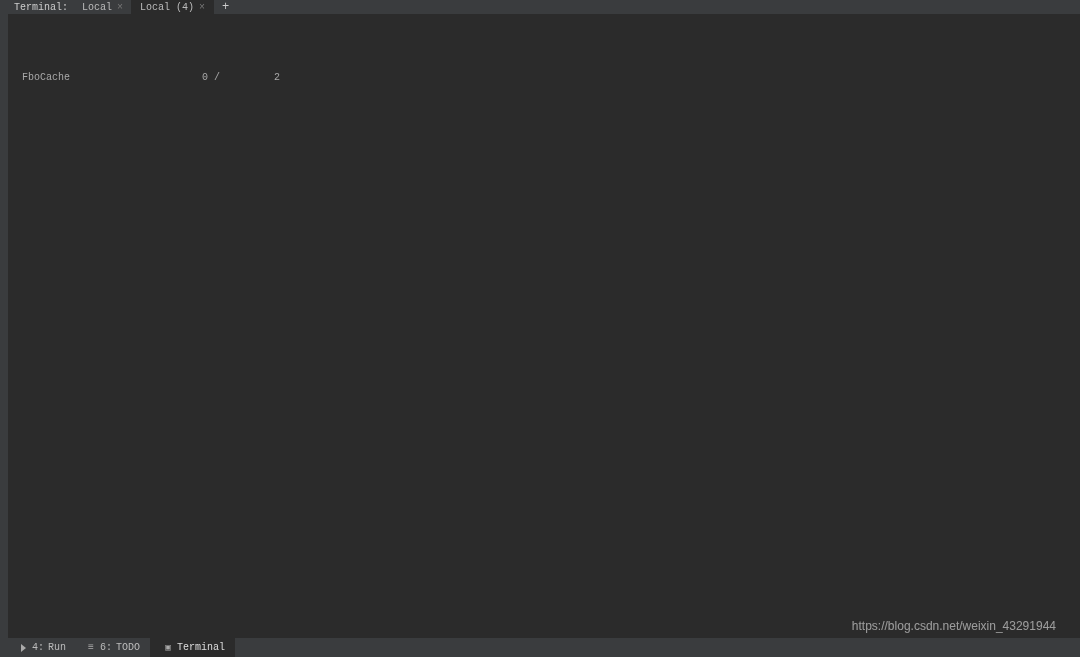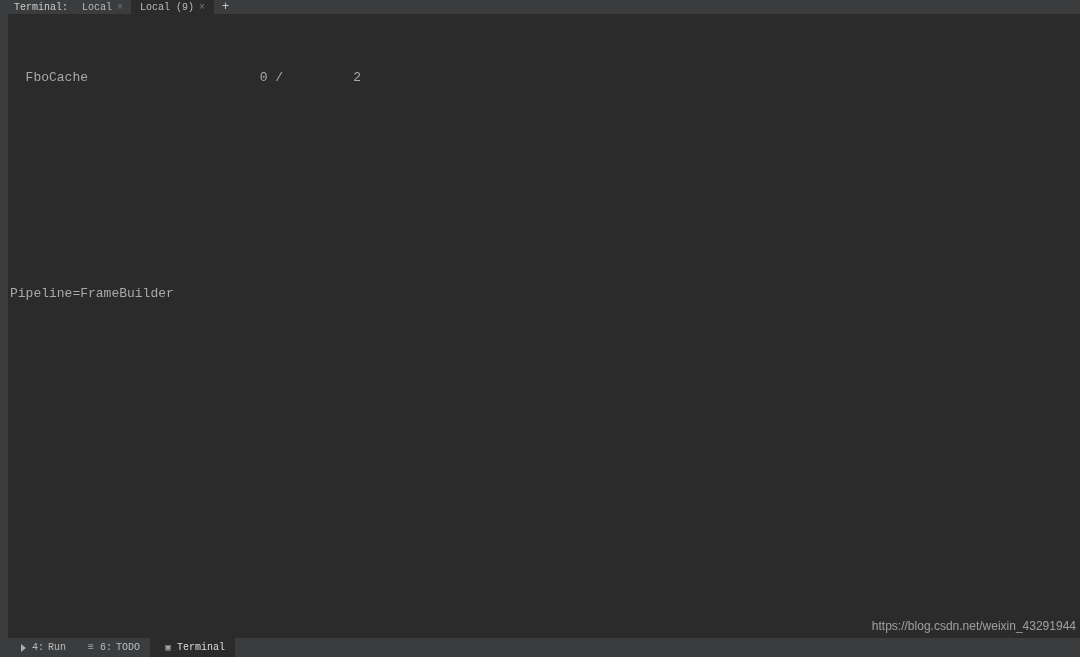--- a/index.html
+++ b/index.html
@@ -54,21 +54,21 @@
     cursor: pointer;
     font-size: 12px;
   }
   .terminal-area {
     position: absolute;
     left: 10px; top: 18px; right: 6px; bottom: 20px;
     overflow: hidden;
     line-height: 24px;
     white-space: pre;
     font-family: "SimSun", "Consolas", "Courier New", monospace;
-    font-size: 13px;
+    font-size: 10px;
     color: #a9a9a9;
   }
   .terminal-line {
     white-space: pre;
   }
   .bottom-bar {
     position: absolute;
     left: 8px; right: 0; bottom: 0;
     height: 20px;
     background: #3a3c3e;
@@ -98,50 +98,49 @@
   .triangle-right {
     width: 0; height: 0;
     border-left: 5px solid #aaa;
     border-top: 4px solid transparent;
     border-bottom: 4px solid transparent;
   }
   .todo-icon::before { content: "≡"; color:#aaa; font-size:10px; line-height:10px; }
   .term-icon::before { content: "▣"; color:#aaa; font-size:9px; line-height:10px; }
   .watermark {
     position: absolute;
-    right: 4px; bottom: 24px;
+    right: 24px; bottom: 24px;
     color: #e8e8e8;
     font-family: Arial, sans-serif;
     font-size: 12px;
     opacity: 0.6;
   }
 </style>
 </head>
 <body>
 
 <div class="left-gutter"></div>
 
 <div class="tabs-bar">
   <span class="tabs-title">Terminal:</span>
   <div class="tab">
     <span>Local</span>
     <span class="tab-close">×</span>
   </div>
   <div class="tab active">
-    <span>Local (9)</span>
+    <span>Local (4)</span>
     <span class="tab-close">×</span>
   </div>
   <div class="tab-add">+</div>
 </div>
 
 <div class="terminal-area">
   <div class="terminal-line">  FboCache                      0 /         2</div>
   <div class="terminal-line">&nbsp;</div>
   <div class="terminal-line">&nbsp;</div>
-  <div class="terminal-line">Pipeline=FrameBuilder</div>
   <div class="terminal-line">&nbsp;</div>
   
   
   
 </div>
 
 <div class="bottom-bar">
   <div class="bottom-tab">
     <span class="icon-box">
         <span class="triangle-right"></span>

